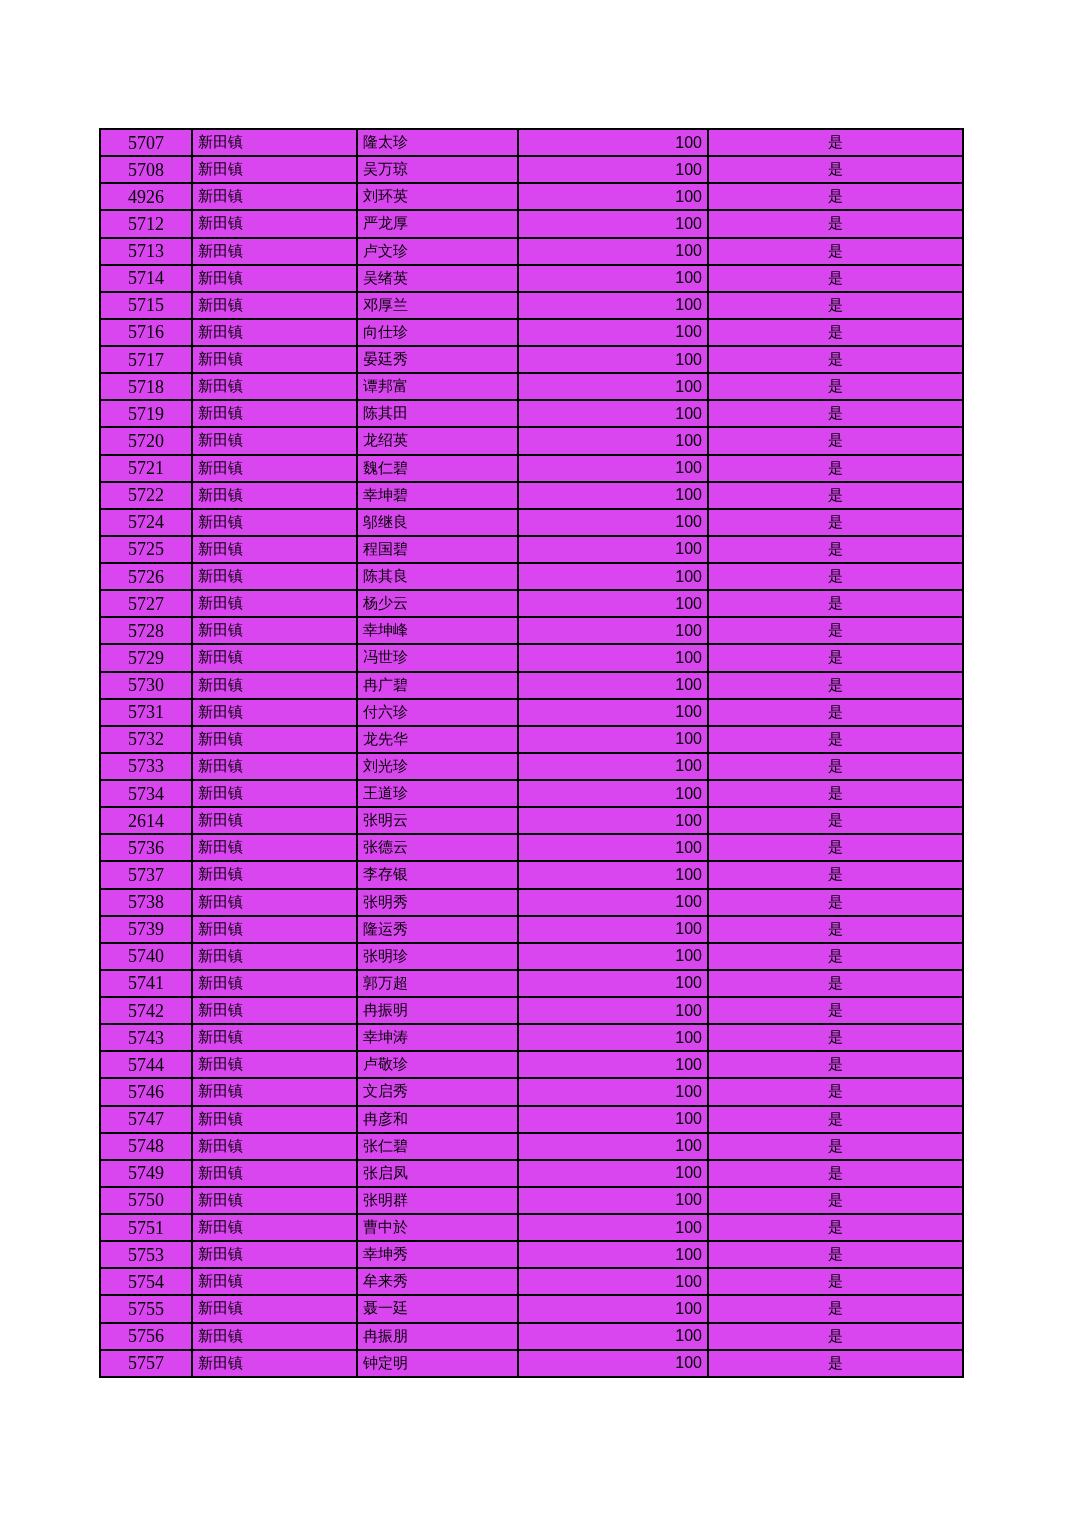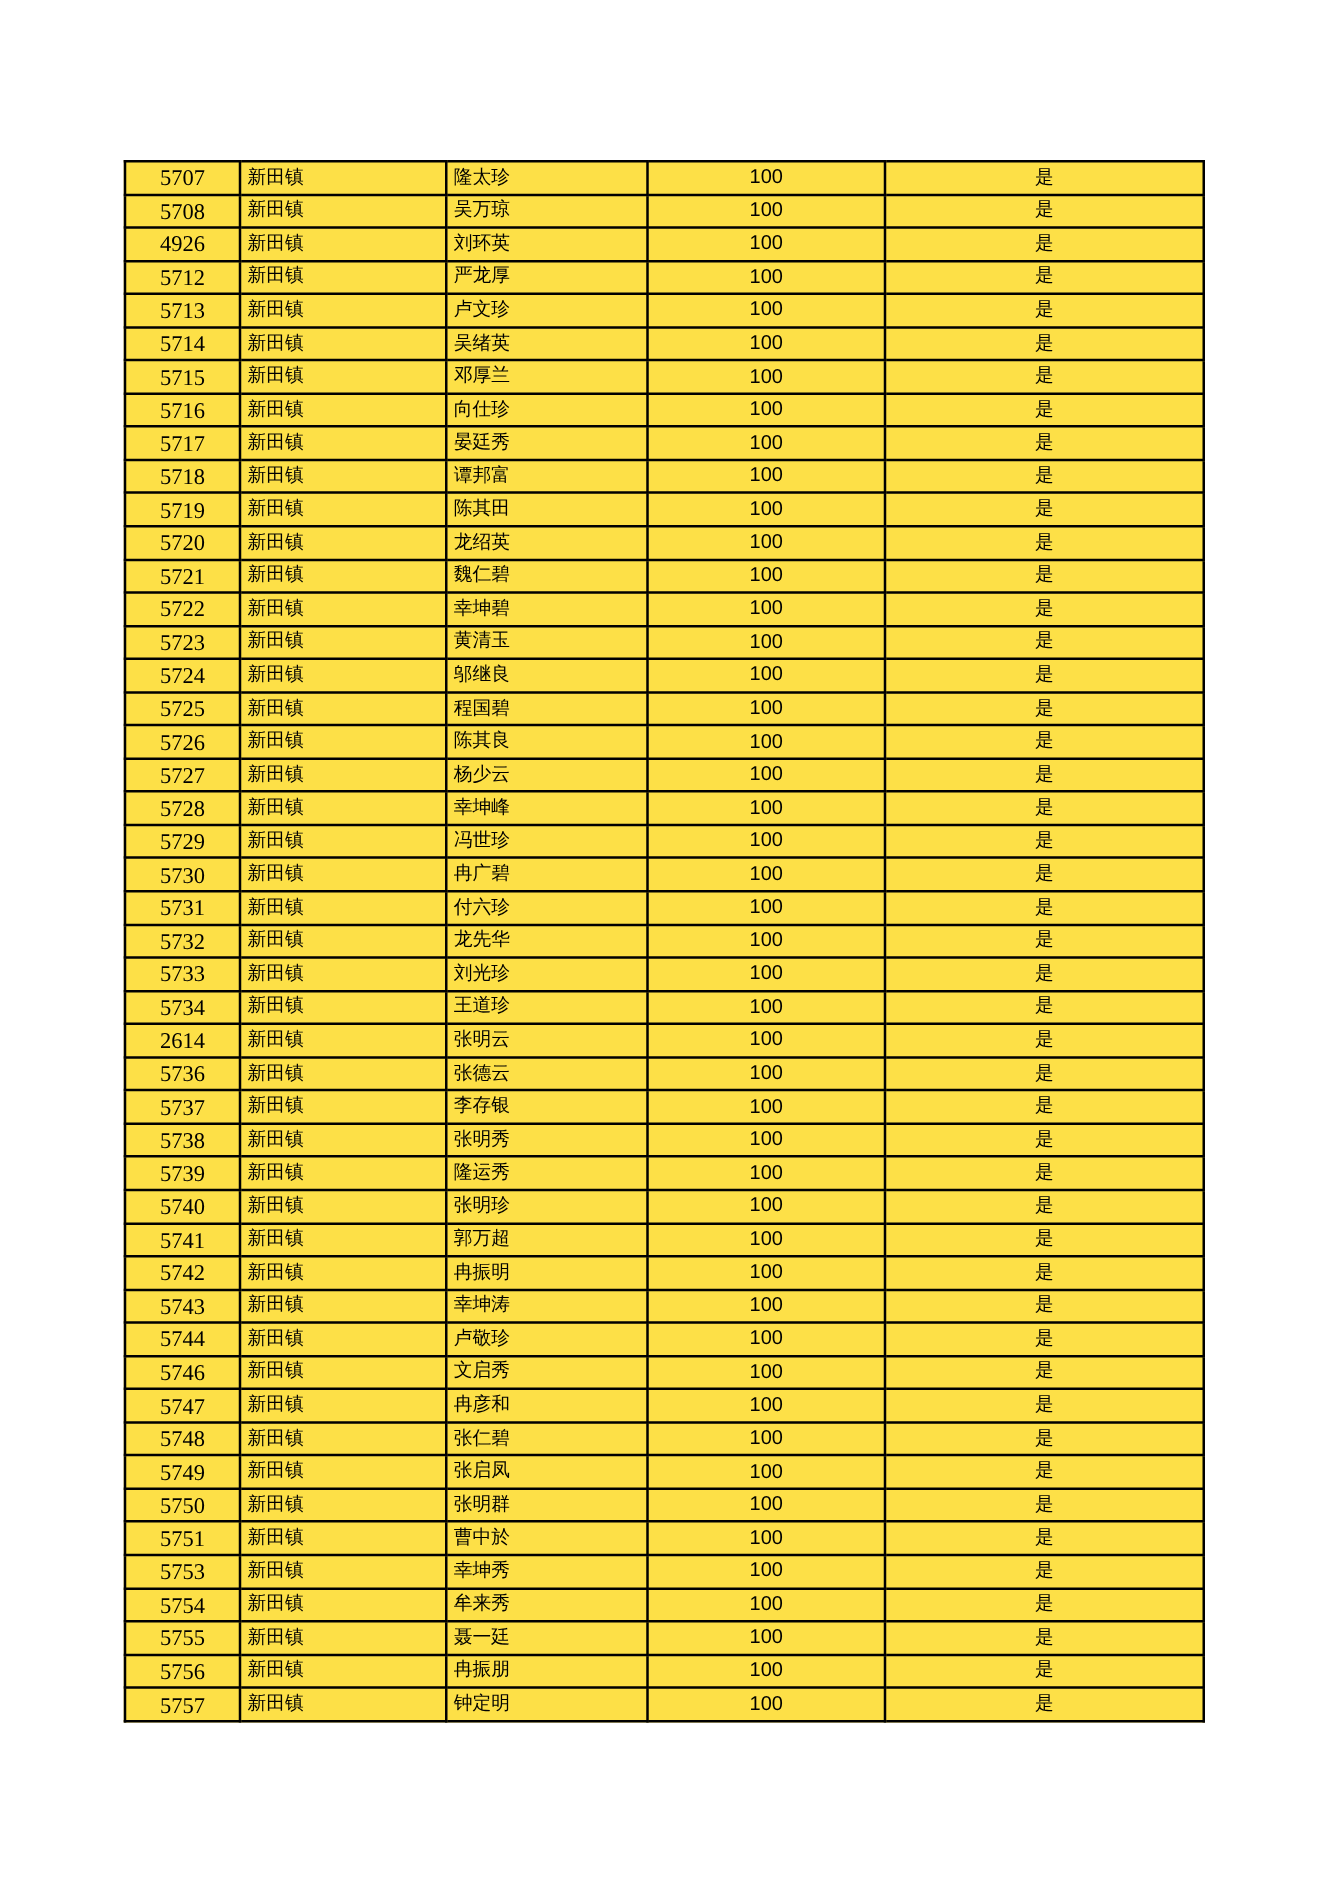--- a/index.html
+++ b/index.html
@@ -16,42 +16,42 @@
   .table-wrap {
     position: absolute;
     left: 99px;
     top: 128px;
   }
   table.data-table {
     border-collapse: collapse;
     table-layout: fixed;
     width: 863px;
     height: 1250px;
-    background: #fde047;
+    background: #d946ef;
   }
   table.data-table td {
     border: 2px solid #000000;
     padding: 0 5px;
     vertical-align: middle;
     overflow: hidden;
     white-space: nowrap;
     line-height: 1;
   }
   td.c-id {
     text-align: center;
     font-family: "Liberation Serif", "DejaVu Serif", serif;
     font-size: 18px;
   }
   td.c-town, td.c-name {
     text-align: left;
     font-family: "Liberation Serif", "DejaVu Serif", serif;
     font-size: 15px;
   }
   td.c-score {
-    text-align: center;
+    text-align: right;
     padding-left: 3px;
     font-family: "Liberation Sans", "DejaVu Sans", sans-serif;
     font-size: 16px;
   }
   td.c-flag {
     text-align: center;
     font-family: "Liberation Serif", "DejaVu Serif", serif;
     font-size: 15px;
   }
 </style>
@@ -160,27 +160,20 @@
     <td class="c-flag">是</td>
   </tr>
         <tr>
     <td class="c-id">5722</td>
     <td class="c-town">新田镇</td>
     <td class="c-name">幸坤碧</td>
     <td class="c-score">100</td>
     <td class="c-flag">是</td>
   </tr>
         <tr>
-    <td class="c-id">5723</td>
-    <td class="c-town">新田镇</td>
-    <td class="c-name">黄清玉</td>
-    <td class="c-score">100</td>
-    <td class="c-flag">是</td>
-  </tr>
-        <tr>
     <td class="c-id">5724</td>
     <td class="c-town">新田镇</td>
     <td class="c-name">邬继良</td>
     <td class="c-score">100</td>
     <td class="c-flag">是</td>
   </tr>
         <tr>
     <td class="c-id">5725</td>
     <td class="c-town">新田镇</td>
     <td class="c-name">程国碧</td>

